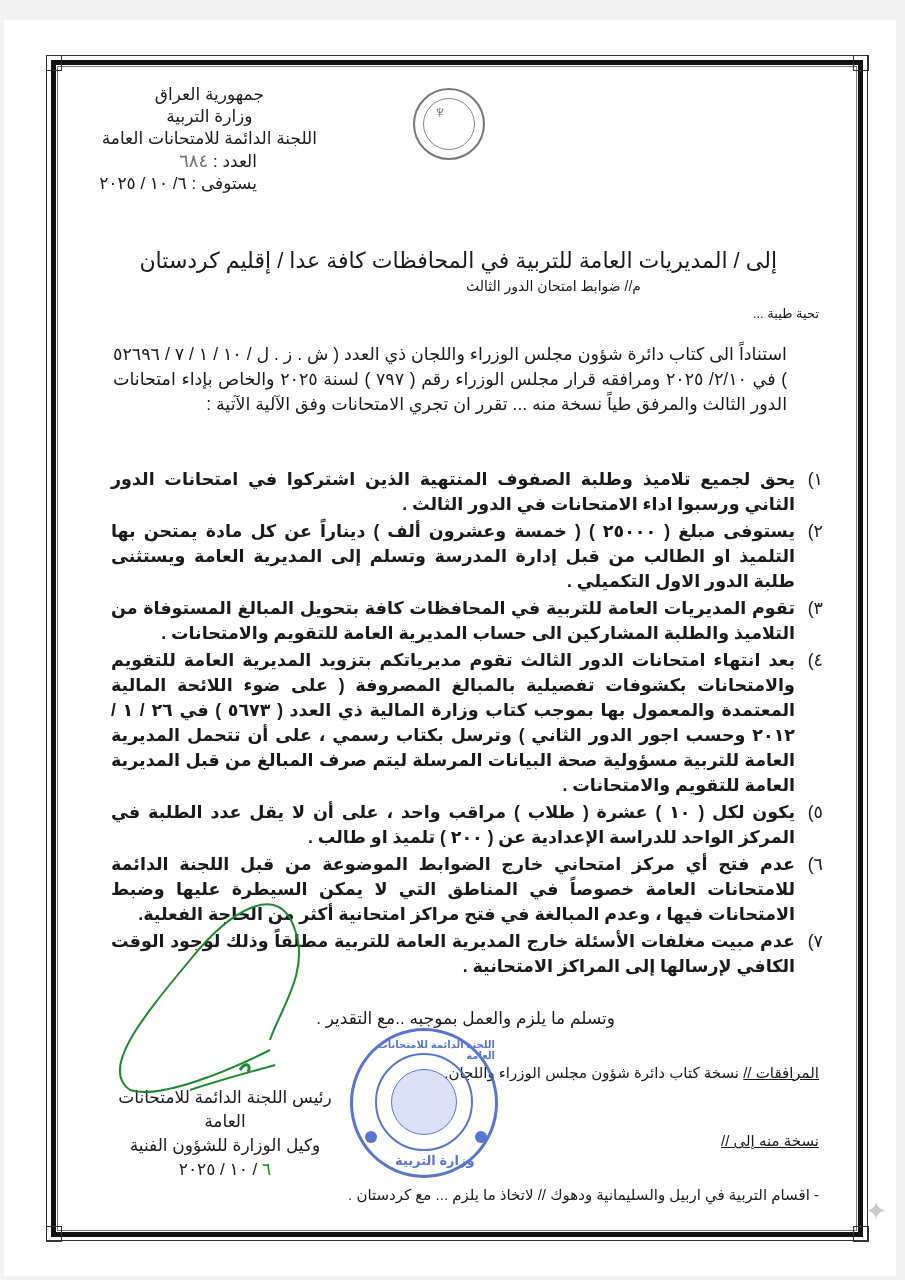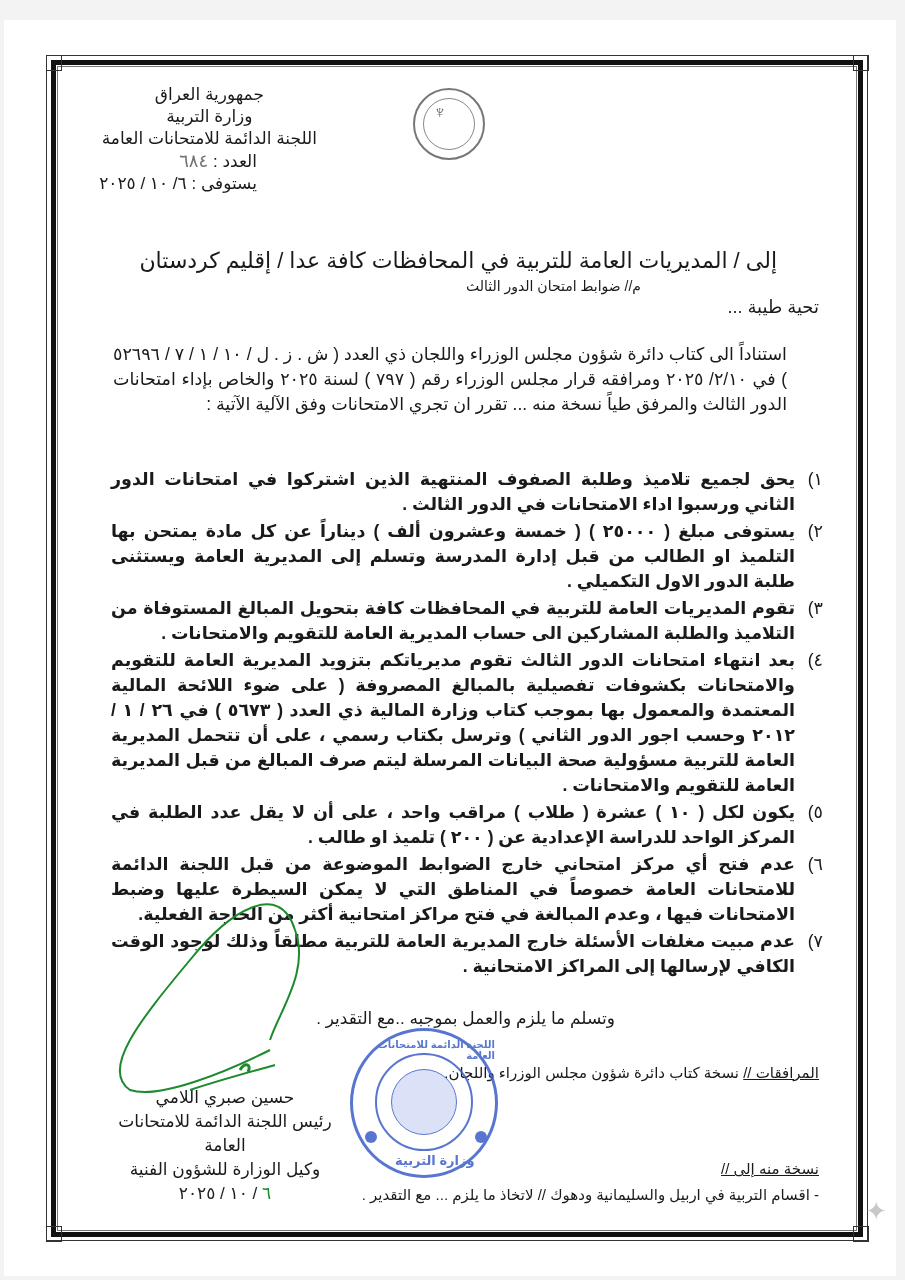--- a/index.html
+++ b/index.html
@@ -41,21 +41,21 @@
       border-radius: 50%; border: 2px solid #777; box-sizing: border-box;
     }
     .logo-inner {
       position: absolute; left: 8px; top: 8px; width: 52px; height: 52px; border-radius: 50%;
       border: 1.5px solid #888; box-sizing: border-box;
     }
     .logo-tree { position: absolute; left: 18px; top: 12px; font-size: 18px; color: #666; }
 
     .to-line { right: 128px; top: 248px; font-size: 22px; }
     .subject-line { right: 264px; top: 278px; font-size: 14px; }
-    .greeting { right: 86px; top: 296px; font-size: 18px; }
+    .greeting { right: 86px; top: 306px; font-size: 13px; }
 
     .body-para {
       position: absolute; right: 92px; top: 342px; width: 700px;
       direction: rtl; text-align: justify; font-size: 17.5px; line-height: 25px;
     }
     .body-para .first { padding-right: 26px; }
 
     .items { position: absolute; right: 82px; top: 467px; width: 712px; direction: rtl; font-size: 17.5px; line-height: 25px; }
     .item { display: flex; flex-direction: row; margin-bottom: 2px; }
     .item-num { width: 28px; flex: none; text-align: right; }
@@ -63,21 +63,21 @@
 
     .closing { right: 290px; top: 1008px; font-size: 17px; }
 
     .attachments { right: 86px; top: 1064px; font-size: 15px; }
     .attachments .lbl { text-decoration: underline; }
 
     .sig-block { left: 115px; top: 1086px; width: 220px; font-size: 17px; line-height: 24px; text-align: center; direction: rtl; position: absolute; }
     .sig-date { color: #222; }
     .sig-date .hand-green { color: #1d8a2e; }
 
-    .cc-label { right: 86px; top: 1160px; font-size: 15px; text-decoration: underline; }
+    .cc-label { right: 86px; top: 1132px; font-size: 15px; text-decoration: underline; }
     .cc-item { right: 86px; top: 1186px; font-size: 15px; }
 
     .stamp {
       position: absolute; left: 350px; top: 1028px; width: 148px; height: 150px;
       border-radius: 50%; border: 3px solid #3c5fc8; box-sizing: border-box;
       opacity: 0.85;
     }
     .stamp-ring {
       position: absolute; left: 22px; top: 22px; width: 98px; height: 98px; border-radius: 50%;
       border: 2px solid #3c5fc8; box-sizing: border-box;
@@ -175,31 +175,30 @@
   <div class="stamp-text-top" style="font-size:10px;left:18px;top:8px;">اللجنة الدائمة للامتحانات العامة</div>
   <div class="stamp-ring">
     <div class="stamp-core"></div>
   </div>
   <div class="stamp-dot" style="left:12px;top:100px;"></div>
   <div class="stamp-dot" style="left:122px;top:100px;"></div>
   <div class="stamp-text-bot">وزارة التربية</div>
 </div>
 
 <div class="sig-block">
-  <div>حسين صبري اللامي</div>
   <div>رئيس اللجنة الدائمة للامتحانات العامة</div>
   <div>وكيل الوزارة للشؤون الفنية</div>
   <div class="sig-date">
     <span class="hand-green">٦</span><span> / ١٠ / ٢٠٢٥</span>
   </div>
 </div>
 
 <svg class="signature-svg" viewBox="0 0 300 250">
   <path d="M215 70 C 200 20, 150 50, 110 100 C 60 160, 20 210, 50 230 C 80 240, 150 210, 190 190" fill="none" stroke="#1d8a2e" stroke-width="2"></path>
   <path d="M215 70 C 230 110, 200 150, 190 180" fill="none" stroke="#1d8a2e" stroke-width="2"></path>
   <path d="M110 230 C 140 220, 170 212, 195 205" fill="none" stroke="#1d8a2e" stroke-width="2"></path>
   <path d="M160 210 c 5 -8, 12 -6, 8 2" fill="none" stroke="#1d8a2e" stroke-width="3"></path>
 </svg>
 
 <div class="abs cc-label">نسخة منه إلى //</div>
-<div class="abs cc-item">-   اقسام التربية في اربيل والسليمانية ودهوك // لاتخاذ ما يلزم ... مع التقدير .</div>
+<div class="abs cc-item">-   اقسام التربية في اربيل والسليمانية ودهوك // لاتخاذ ما يلزم ... مع كردستان .</div>
 
 <div class="watermark">✦</div>
 
 </body></html>

